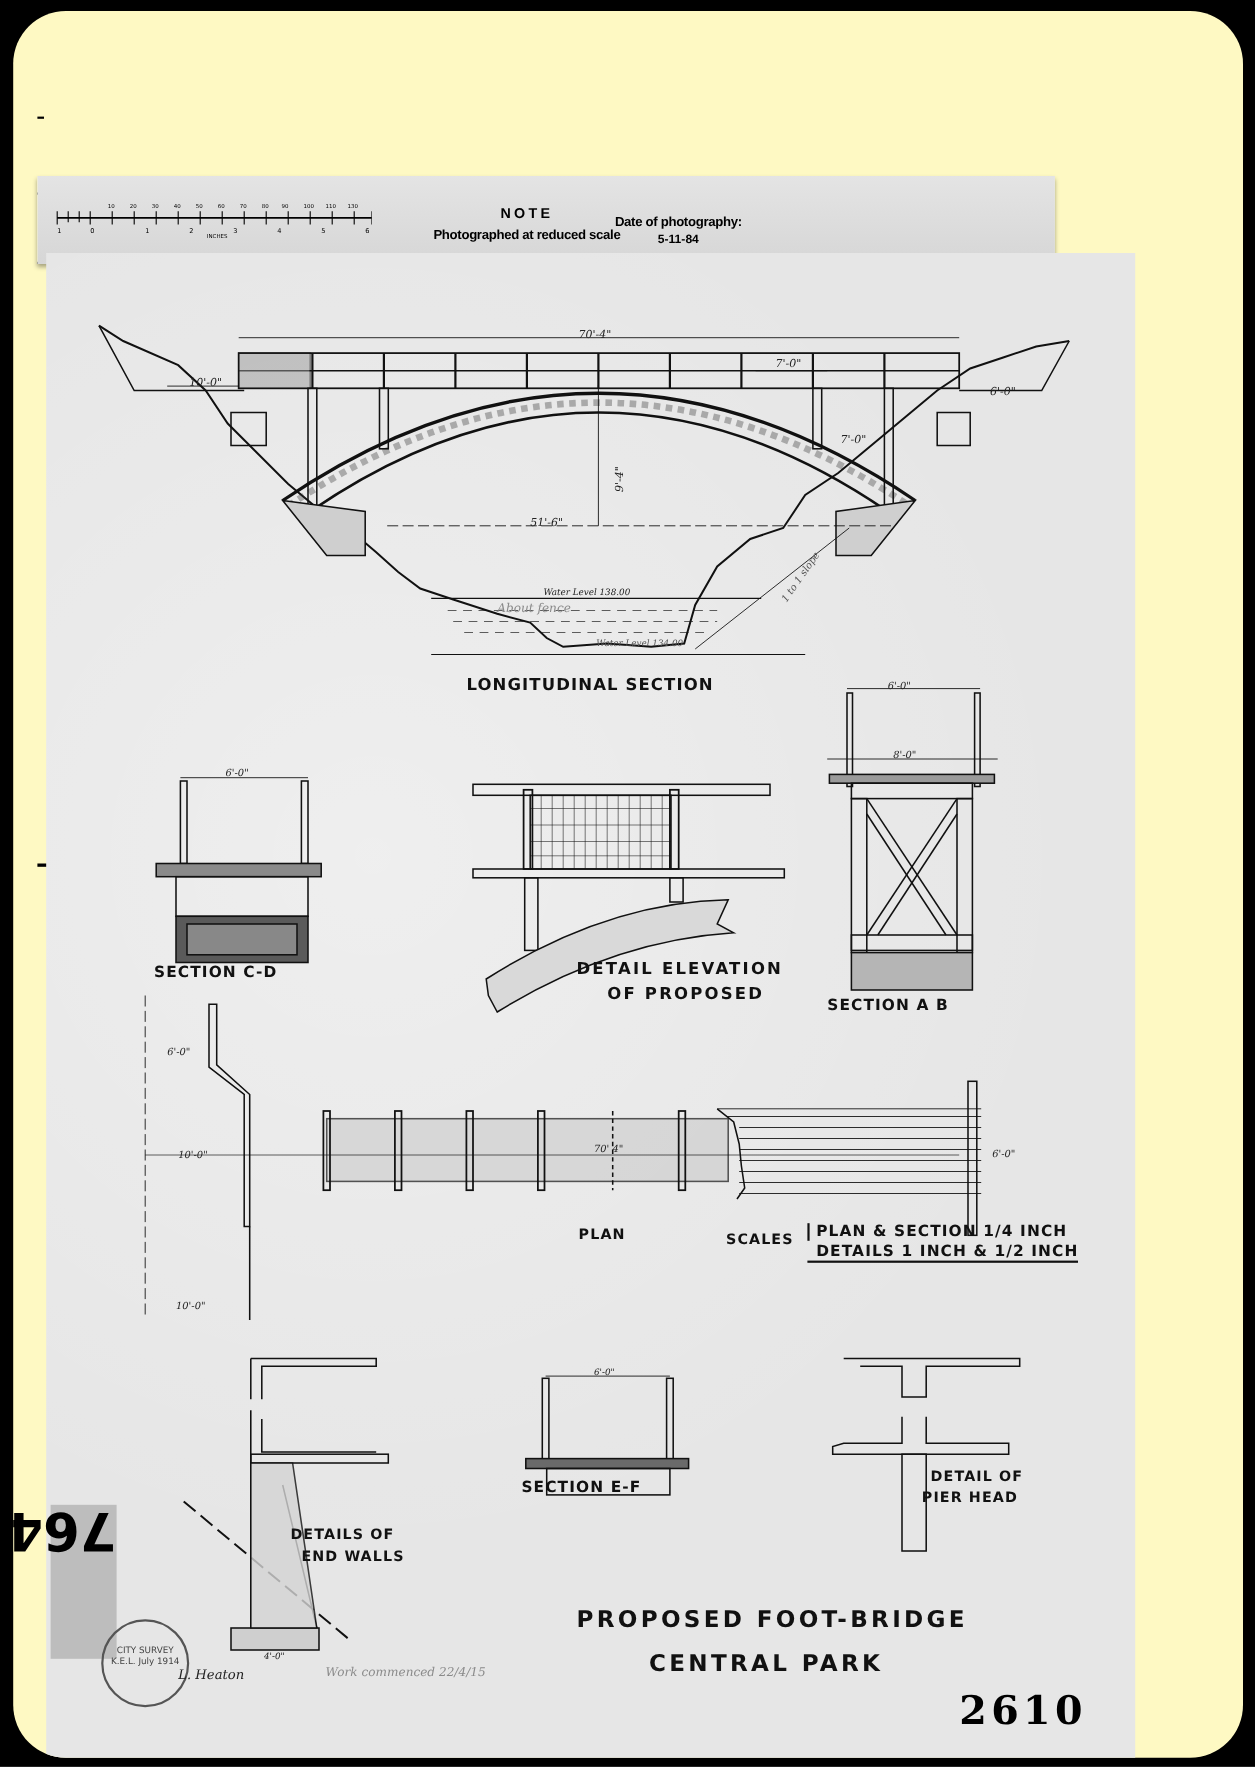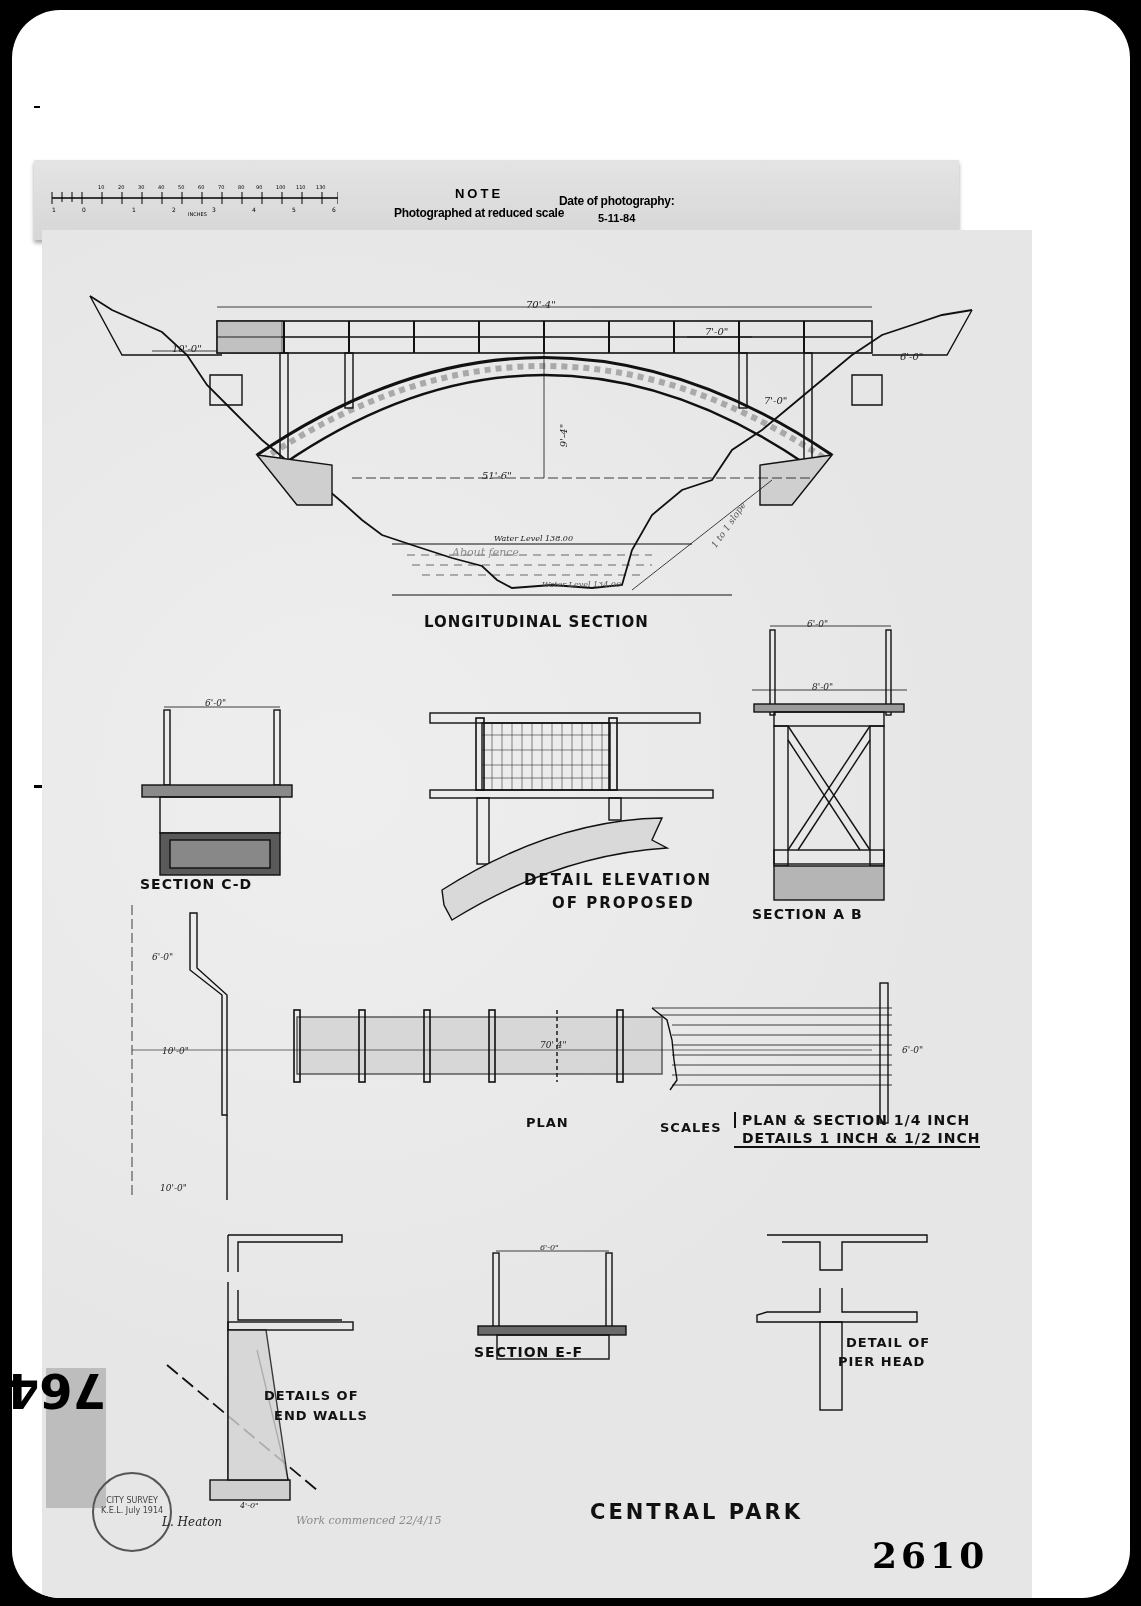--- a/index.html
+++ b/index.html
@@ -1,17 +1,17 @@
 <!DOCTYPE html>
 <html><head>
 <meta charset="utf-8">
 <style>
   html,body{margin:0;padding:0;background:#000;}
   body{width:1141px;height:1606px;position:relative;overflow:hidden;font-family:"DejaVu Sans",sans-serif;}
-  .frame{position:absolute;left:12px;top:10px;width:1118px;height:1588px;background:#ffffff;border-radius:48px;overflow:hidden;}
+  .frame{position:absolute;left:12px;top:10px;width:1118px;height:1588px;background:#fef9c3;border-radius:48px;overflow:hidden;}
   .ruler-strip{position:absolute;left:22px;top:150px;width:925px;height:80px;background:linear-gradient(#e4e4e4,#d6d6d6);box-shadow:0 3px 4px rgba(0,0,0,.35);}
   .sheet{position:absolute;left:30px;top:220px;width:990px;height:1370px;background:#e6e6e6;}
   .sheet:before{content:"";position:absolute;inset:0;background:radial-gradient(circle at 30% 40%,rgba(255,255,255,.35),transparent 60%);}
   .ruler{position:absolute;left:14px;top:20px;width:290px;height:40px;}
   .note{position:absolute;left:360px;top:26px;text-align:center;font-weight:bold;font-family:"Liberation Sans",sans-serif;}
   .note .t1{font-size:13px;letter-spacing:3px;}
   .note .t2{font-size:12px;margin-top:5px;letter-spacing:-.3px;}
   .photo-date{position:absolute;left:525px;top:34px;text-align:center;font-weight:bold;font-family:"Liberation Sans",sans-serif;}
   .photo-date .l{font-size:12px;letter-spacing:-.3px;}
   .photo-date .v{font-size:11px;margin-top:4px;}
@@ -260,20 +260,21 @@
   <div class="pencil" style="left:795px;top:609px;color:#222;font-size:9px">6'-0"</div>
   <div class="pencil" style="left:800px;top:672px;color:#222;font-size:9px">8'-0"</div>
   <div class="pencil" style="left:140px;top:942px;color:#222;font-size:9px">6'-0"</div>
   <div class="pencil" style="left:150px;top:1036px;color:#222;font-size:9px">10'-0"</div>
   <div class="pencil" style="left:528px;top:1030px;color:#222;font-size:9px">70' 4"</div>
   <div class="pencil" style="left:148px;top:1173px;color:#222;font-size:9px">10'-0"</div>
   <div class="pencil" style="left:890px;top:1035px;color:#222;font-size:9px">6'-0"</div>
   <div class="pencil" style="left:528px;top:1233px;color:#222;font-size:8px">6'-0"</div>
   <div class="pencil" style="left:228px;top:1491px;color:#222;font-size:8px">4'-0"</div>
 
+  <div class="lbl" style="left:512px;top:1450px;font-size:21px;letter-spacing:3px">PROPOSED FOOT-BRIDGE</div>
   <div class="lbl" style="left:578px;top:1490px;font-size:21px;letter-spacing:3px">CENTRAL PARK</div>
   <div class="sheet-num">2610</div>
 
   <div class="stamp-num">
     <span>764</span>
   </div>
   <div class="seal">
     <div style="margin-top:22px">CITY SURVEY K.E.L. July 1914</div>
   </div>
   <div class="pencil" style="left:150px;top:1505px;color:#222;font-size:12px">L. Heaton</div>

